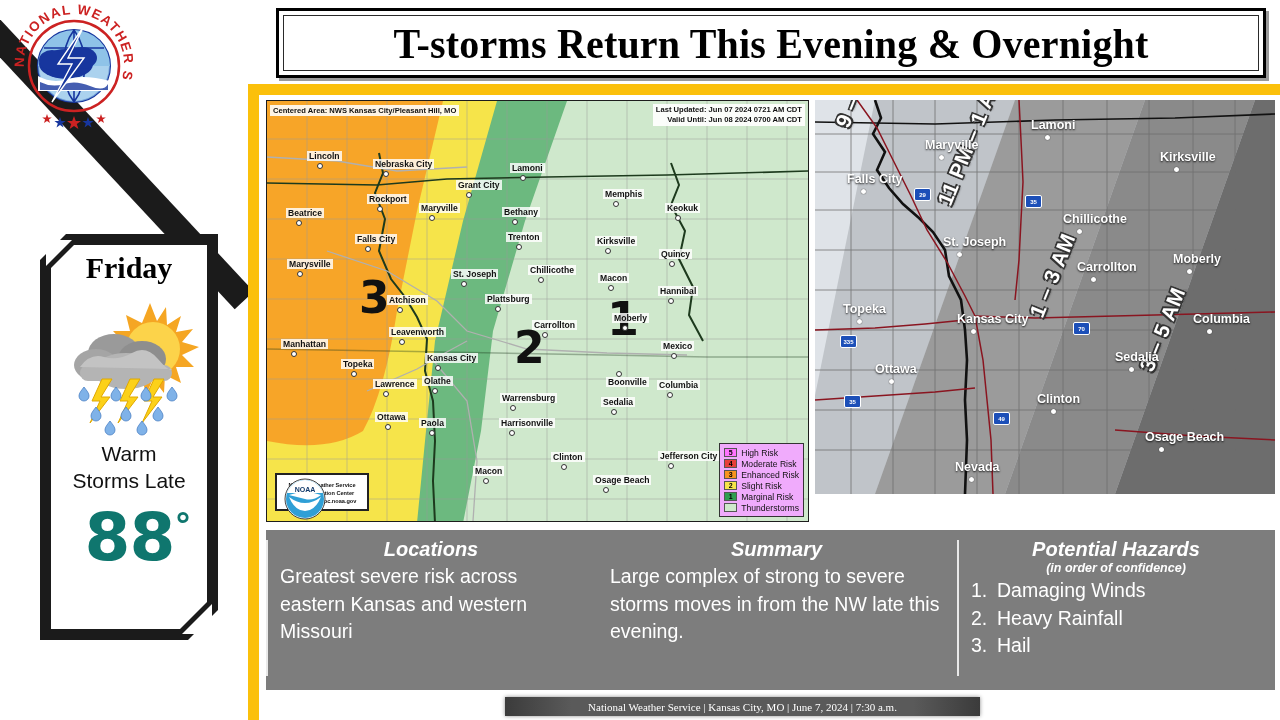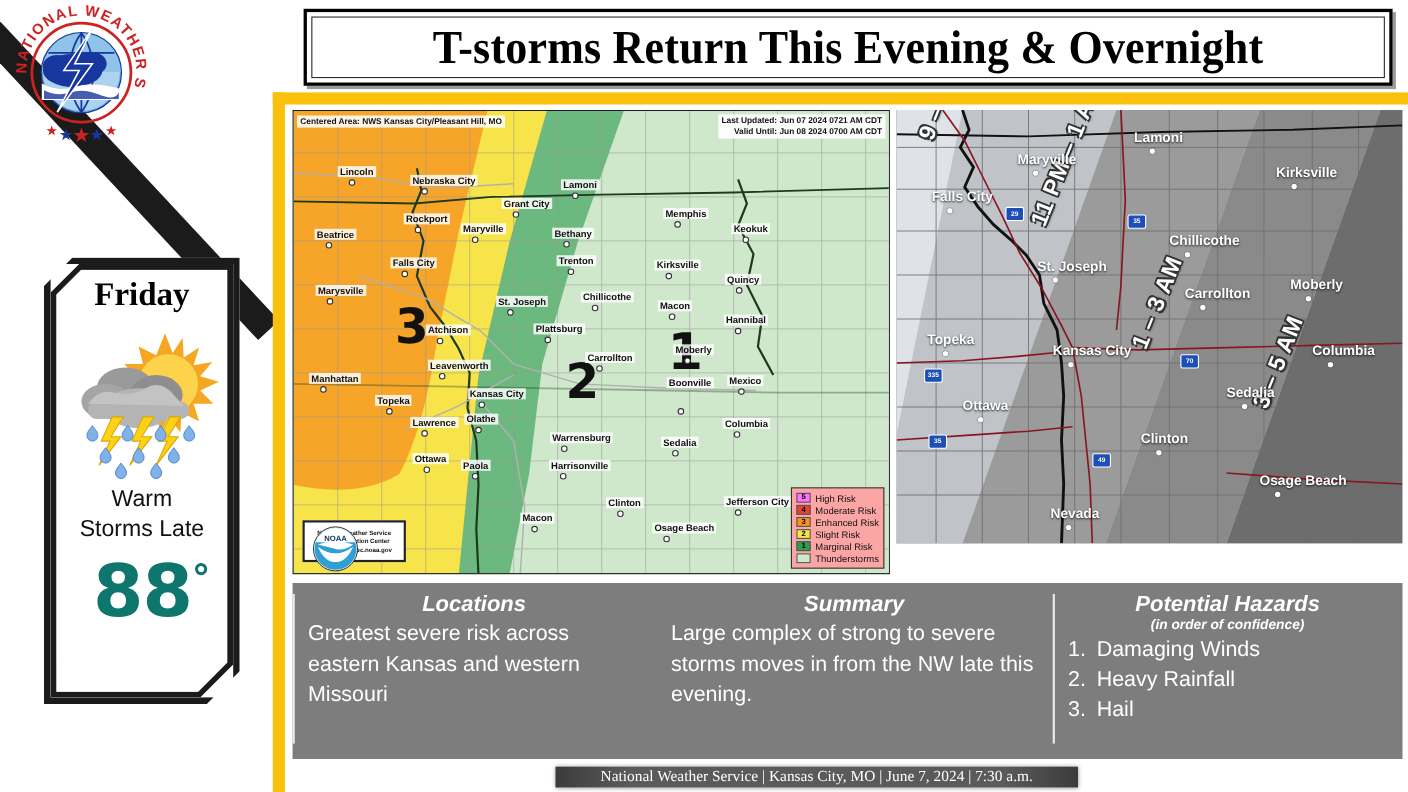--- a/index.html
+++ b/index.html
@@ -66,21 +66,21 @@
     font-size:7.6px;font-weight:bold;color:#111;padding:1px 3px;}
   .spc-updated{position:absolute;right:3px;top:3px;background:rgba(255,255,255,.9);
     font-size:7.6px;font-weight:bold;color:#111;padding:1px 3px;text-align:right;line-height:1.3;}
   .risk-num{position:absolute;font-family:"DejaVu Sans",sans-serif;font-weight:bold;
     color:#111;line-height:1;}
   .citylab{position:absolute;font-size:8.6px;font-weight:bold;color:#111;
     background:rgba(255,255,255,.82);padding:0 2px;white-space:nowrap;}
   .citydot{position:absolute;width:4px;height:4px;border:1px solid #333;
     border-radius:50%;background:#fff;}
   
-  .legend{position:absolute;right:4px;bottom:4px;background:#fca5a5;border:1px solid #333;
+  .legend{position:absolute;right:4px;bottom:4px;background:#f0abfc;border:1px solid #333;
     padding:3px 4px;}
   .legend-row{display:flex;align-items:center;gap:4px;height:11px;}
   .legend-sw{width:13px;height:9px;border:1px solid #555;box-sizing:border-box;
     font-size:7px;font-weight:bold;color:#000;display:flex;align-items:center;
     justify-content:center;line-height:1;}
   .legend-lb{font-size:8.6px;color:#111;font-weight:500;}
   
   .noaabox{position:absolute;left:8px;bottom:10px;width:84px;
     background:#fff;border:2px solid #222;padding:4px 3px;text-align:center;}
   .noaabox .nb-txt{font-size:5.6px;font-weight:bold;color:#111;line-height:1.45;margin-top:2px;}
@@ -118,21 +118,21 @@
   .info-b{font-size:19.5px;color:#fff;line-height:1.42;}
   .haz{list-style:none;margin:0;padding:0;}
   .haz li{font-size:19.5px;color:#fff;line-height:1.42;display:flex;gap:10px;}
   .haz li .n{width:16px;text-align:right;}
 
   
   .footer{position:absolute;left:505px;top:697px;width:475px;height:19px;
     background:linear-gradient(90deg,#3b3b3b,#5a5a5a 14%,#5a5a5a 86%,#3b3b3b);
     display:flex;align-items:center;justify-content:center;
     box-shadow:0 0 4px rgba(0,0,0,.45);}
-  .footer span{font-family:"Liberation Serif",serif;font-size:14px;color:#fff;
+  .footer span{font-family:"Liberation Serif",serif;font-size:11px;color:#fff;
     white-space:nowrap;}
 </style>
 </head>
 <body>
 
 <div class="root">
 
   <div class="diag-band"></div>
 
   <div class="logo">
@@ -309,21 +309,21 @@
         <div class="citylab" style="left: 284px; top: 351px;">Clinton</div>
         <div class="citydot" style="left: 294px; top: 363px;"></div>
         <div class="citylab" style="left: 334px; top: 296px;">Sedalia</div>
         <div class="citydot" style="left: 344px; top: 308px;"></div>
         <div class="citylab" style="left: 326px; top: 374px;">Osage Beach</div>
         <div class="citydot" style="left: 336px; top: 386px;"></div>
         <div class="citylab" style="left: 391px; top: 350px;">Jefferson City</div>
         <div class="citydot" style="left: 401px; top: 362px;"></div>
         <div class="citylab" style="left: 390px; top: 279px;">Columbia</div>
         <div class="citydot" style="left: 400px; top: 291px;"></div>
-        <div class="citylab" style="left: 339px; top: 242px;">Boonville</div>
+        <div class="citylab" style="left: 339px; top: 276px;">Boonville</div>
         <div class="citydot" style="left: 349px; top: 270px;"></div>
         <div class="citylab" style="left: 345px; top: 212px;">Moberly</div>
         <div class="citydot" style="left: 355px; top: 224px;"></div>
         <div class="citylab" style="left: 394px; top: 240px;">Mexico</div>
         <div class="citydot" style="left: 404px; top: 252px;"></div>
         <div class="citylab" style="left: 331px; top: 172px;">Macon</div>
         <div class="citydot" style="left: 341px; top: 184px;"></div>
         <div class="citylab" style="left: 391px; top: 185px;">Hannibal</div>
         <div class="citydot" style="left: 401px; top: 197px;"></div>
         <div class="citylab" style="left: 261px; top: 164px;">Chillicothe</div>

